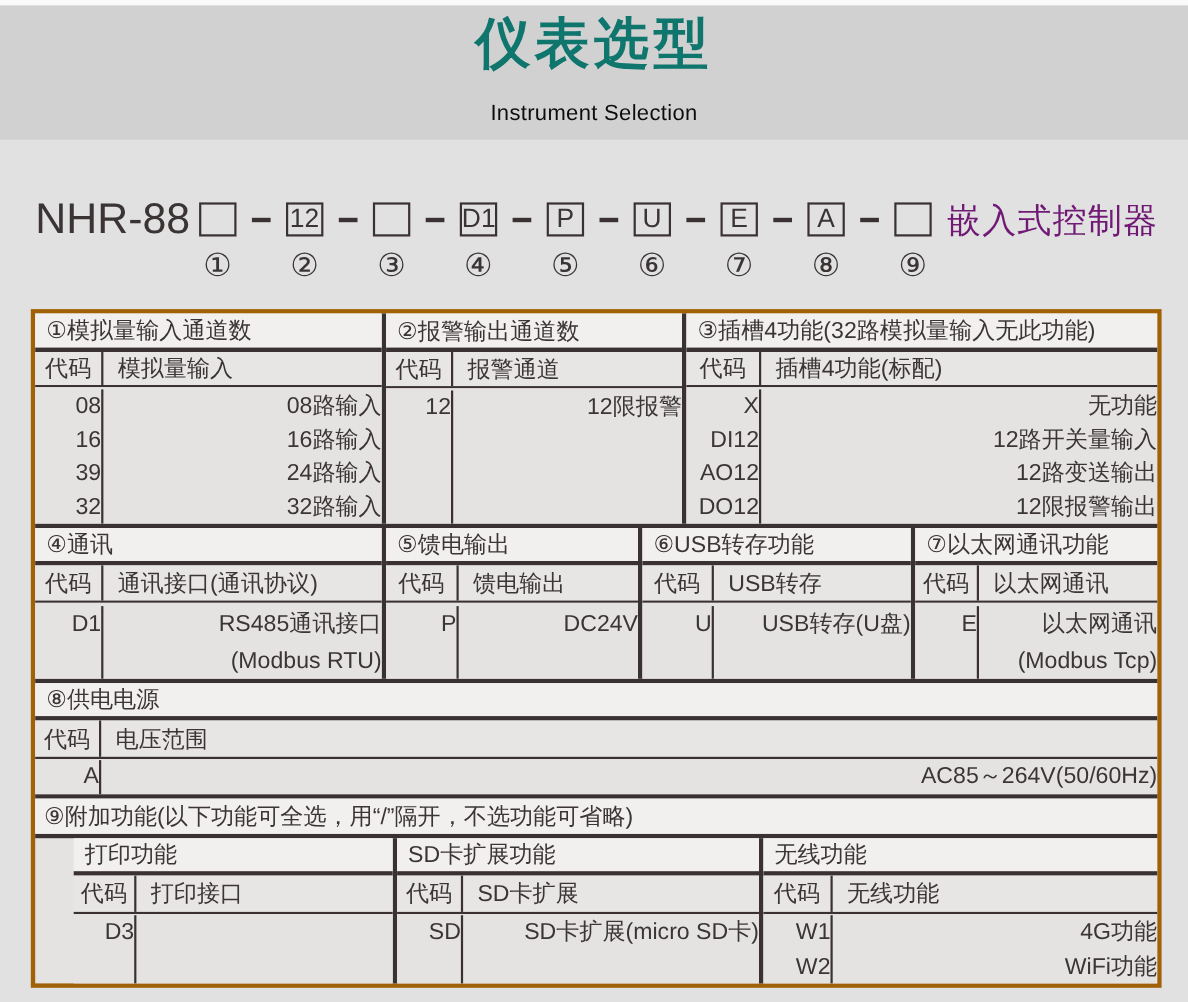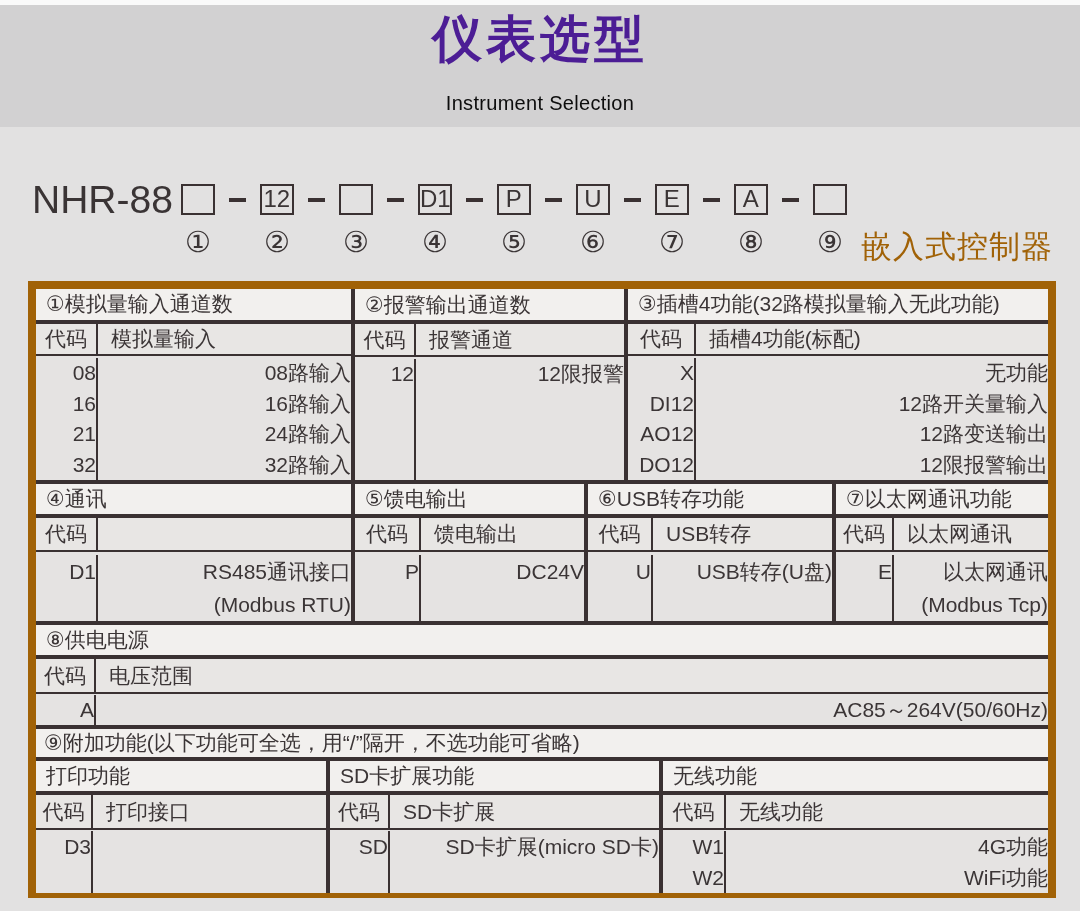--- a/index.html
+++ b/index.html
@@ -5,42 +5,42 @@
   * { box-sizing: border-box; }
   html,body { margin:0; padding:0; }
   body {
     width:1080px; height:911px; position:relative; overflow:hidden;
     background:#e2e1e1;
     font-family:"Liberation Sans","DejaVu Sans",sans-serif;
     color:#3b3536;
   }
   .top-strip { position:absolute; top:0; left:0; width:1080px; height:5px; background:#fafafa; }
   .hero { position:absolute; top:5px; left:0; width:1080px; height:122px; background:#d2d1d2; text-align:center; }
-  .hero-title { font-size:50px; font-weight:bold; letter-spacing:4px; color:#4c1d95; margin:0; padding-top:6px; line-height:56px; }
+  .hero-title { font-size:50px; font-weight:bold; letter-spacing:4px; color:#0f766e; margin:0; padding-top:6px; line-height:56px; }
   .hero-sub { font-size:20px; color:#0d0d0d; margin-top:25px; letter-spacing:0.3px; }
 
   
   .model-row { position:absolute; left:32px; top:184px; display:flex; align-items:flex-start; }
   .model-prefix { font-size:39px; line-height:31px; white-space:nowrap; margin-right:8px; color:#3a3435; }
   .unit { display:flex; flex-direction:column; align-items:center; width:34px; }
   .slot-box {
     width:34px; height:31px; border:2px solid #3a3132;
     font-size:24px; line-height:26px; text-align:center; color:#3a3435;
   }
   .slot-num { margin-top:12px; font-size:29px; line-height:30px; color:#3a3435; }
   .dash { width:17px; height:4px; background:#3a3132; margin:14px 14px 0 14px; flex:none; }
-  .model-suffix { font-size:31px; line-height:33px; white-space:nowrap; margin-left:14px; letter-spacing:1px; color:#a16207;margin-top:46px; }
+  .model-suffix { font-size:31px; line-height:33px; white-space:nowrap; margin-left:14px; letter-spacing:1px; color:#701a75; }
 
   
   .sel-table {
     position:absolute; left:28px; top:281px; width:1028px; height:617px;
-    border:8px solid #a16207; background:#e5e3e2; display:flex; flex-direction:column;
+    border:4px solid #a16207; background:#e5e3e2; display:flex; flex-direction:column;
   }
   .band { display:flex; border-bottom:4px solid #3a3132; }
-  .band:last-child { border-bottom:none; }
+  .band:last-child { border-bottom:none;padding-left:35px; }
   .section { display:flex; flex-direction:column; border-right:4px solid #3a3132; }
   .section:last-child { border-right:none; flex:1; }
   .sec-title {
     background:#f2f0ee; border-bottom:4px solid #3a3132;
     font-size:21px; padding-left:10px; display:flex; align-items:center;
   }
   .sec-header { display:flex; background:#e8e6e4; border-bottom:2px solid #3a3132; }
   .code-cell { border-right:2px solid #3a3132; text-align:center; flex:none; }
   .desc-cell { flex:1; padding-left:13px; text-align:left; }
   .sec-header .code-cell, .sec-header .desc-cell { display:flex; align-items:center; font-size:21px; }
@@ -140,21 +140,21 @@
     <div class="section" style="width:319px">
       <div class="sec-title">①模拟量输入通道数</div>
       <div class="sec-header">
         <div class="code-cell" style="width:62px">代码</div>
         <div class="desc-cell">模拟量输入</div>
       </div>
       <div class="sec-data">
         <div class="code-cell" style="width:62px">
             <div>08</div>
             <div>16</div>
-            <div>21</div>
+            <div>39</div>
             <div>32</div>
           </div>
         <div class="desc-cell">
             <div>08路输入</div>
             <div>16路输入</div>
             <div>24路输入</div>
             <div>32路输入</div>
           </div>
       </div>
     </div>
@@ -194,20 +194,21 @@
           </div>
       </div>
     </div>
   </div>
 
   <div class="band band-2">
     <div class="section" style="width:319px">
       <div class="sec-title">④通讯</div>
       <div class="sec-header">
         <div class="code-cell" style="width:62px">代码</div>
+        <div class="desc-cell">通讯接口(通讯协议)</div>
       </div>
       <div class="sec-data">
         <div class="code-cell" style="width:62px">
             <div>D1</div>
           </div>
         <div class="desc-cell">
             <div>RS485通讯接口</div>
             <div>(Modbus RTU)</div>
           </div>
       </div>

